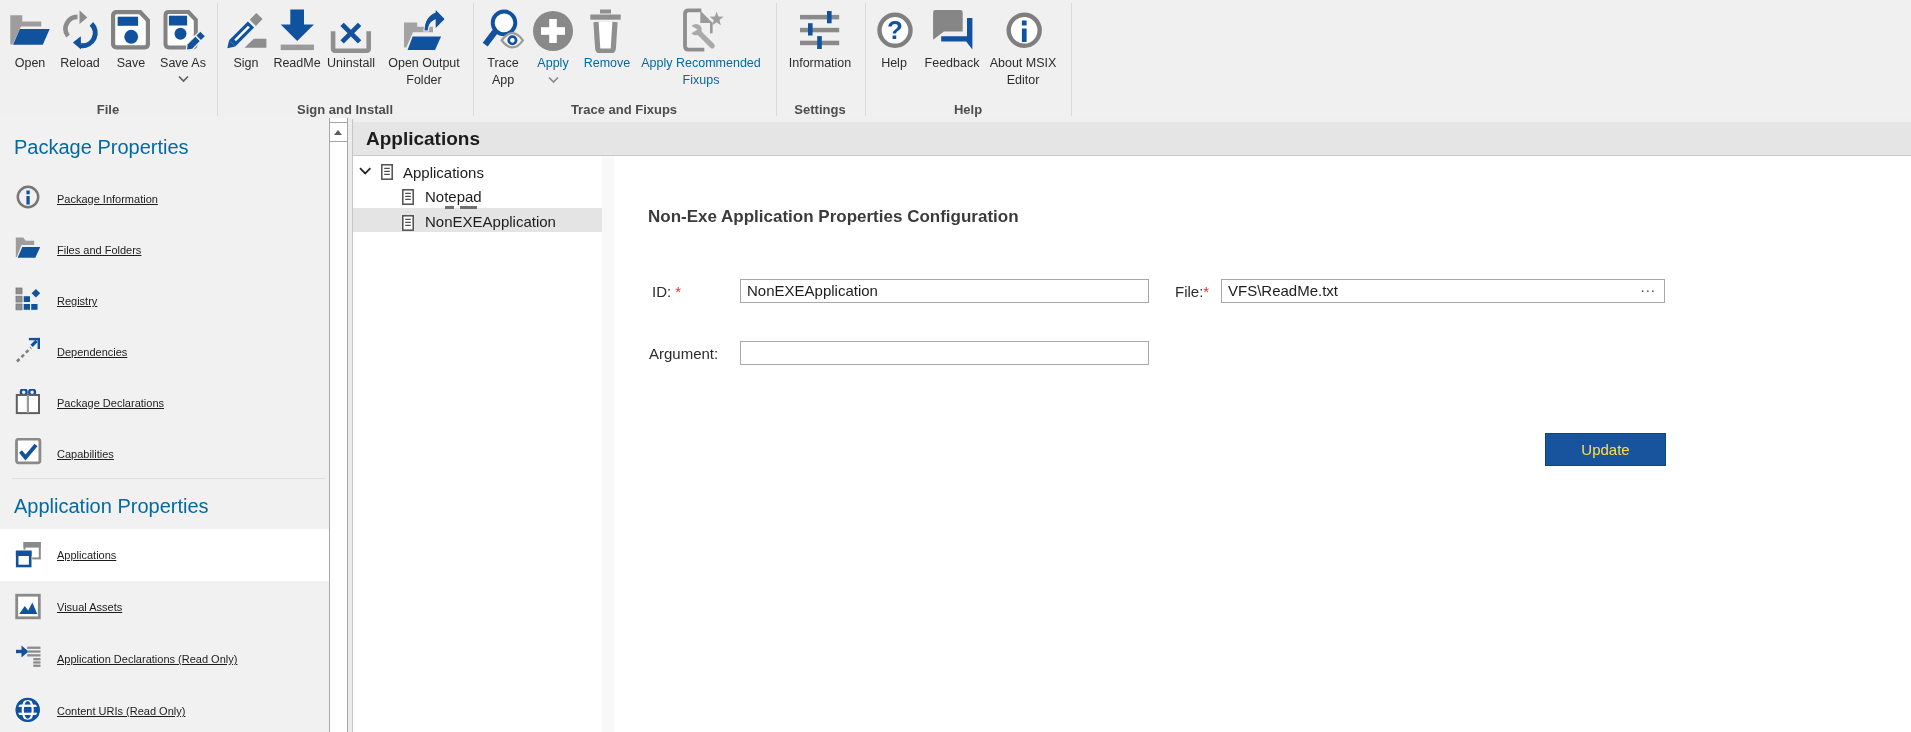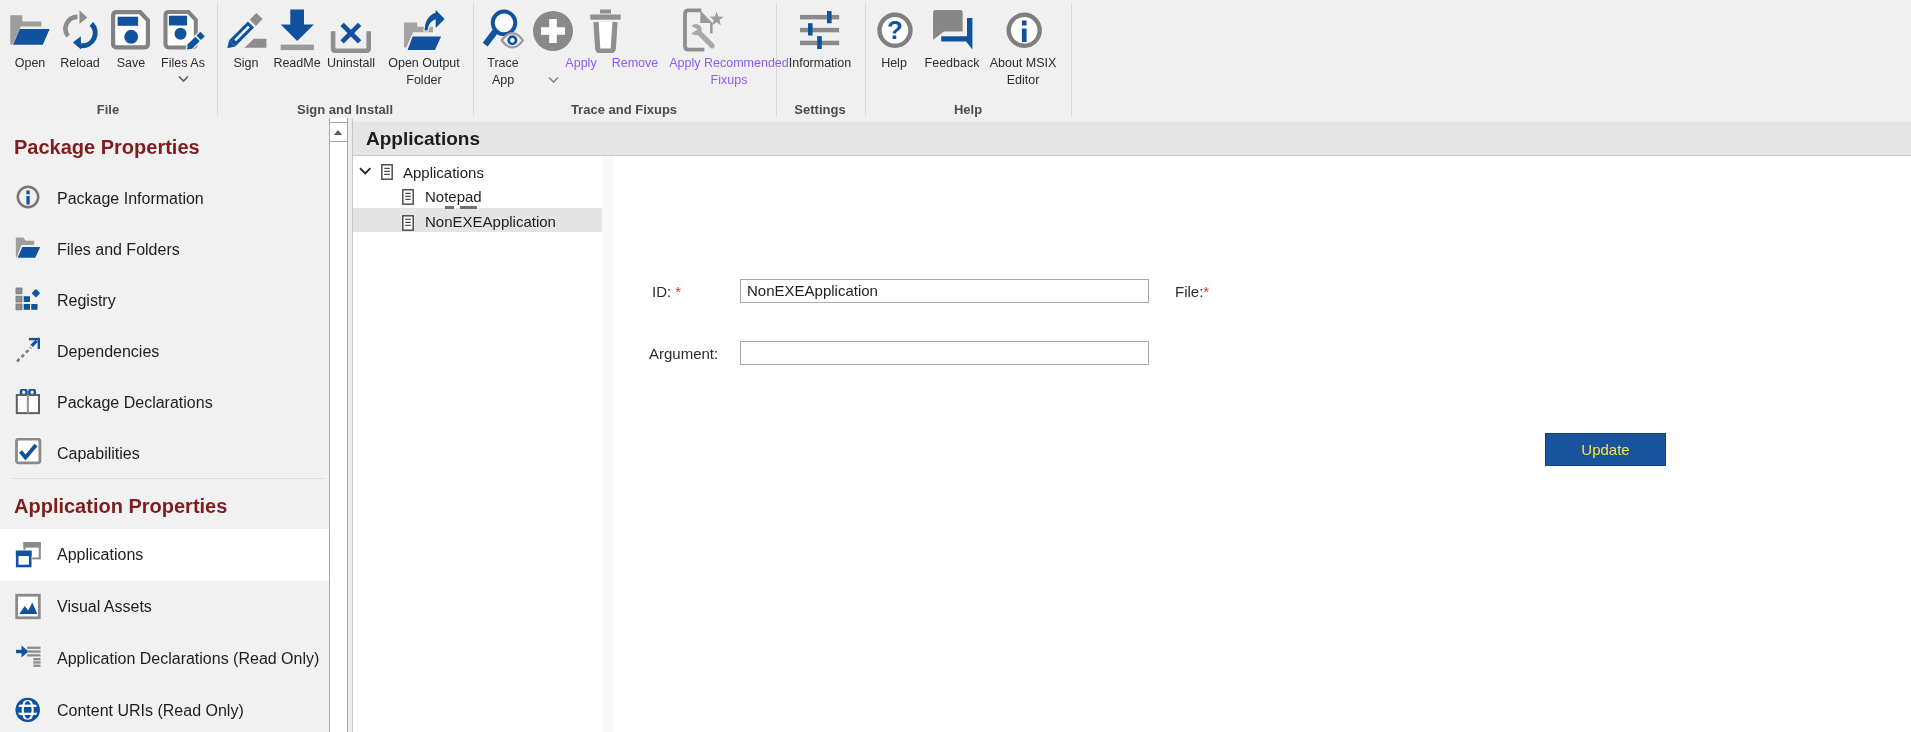--- a/index.html
+++ b/index.html
@@ -4,30 +4,30 @@
 <style>
   html,body{margin:0;padding:0;}
   body{width:1911px;height:732px;position:relative;overflow:hidden;
        font-family:"Liberation Sans",sans-serif;background:#fff;}
   .ab{position:absolute;}
   
   #ribbon{left:0;top:0;width:1911px;height:119px;background:#f0f0f0;}
   .gdiv{position:absolute;top:3px;height:113px;width:1px;background:#d9d9d9;}
   .glbl{position:absolute;top:102px;font-size:13px;color:#4d4d4d;white-space:nowrap;transform:translateX(-50%);font-weight:bold;}
   .rlbl{position:absolute;top:55px;font-size:12.5px;line-height:17px;color:#2d2d2d;text-align:center;white-space:nowrap;transform:translateX(-50%);}
-  .rlbl.dis{color:#8b5cf6;margin-left:28px;}
+  .rlbl.dis{color:#0369a1;}
   .icon{position:absolute;}
   
   #hdrstrip{left:353px;top:118px;width:1558px;height:4px;background:#efefef;z-index:6;}
   #hdrbar{left:353px;top:122px;width:1558px;height:33px;background:#e5e5e5;border-bottom:1px solid #cacaca;z-index:6;}
   #hdrbar span{position:absolute;left:13px;top:5.5px;font-size:19px;font-weight:bold;color:#1c1c1c;}
   
   #sidebar{left:0;top:118px;width:328.5px;height:614px;background:#f1f1f1;}
-  .sbhead{position:absolute;left:14px;font-size:20px;font-weight:bold;color:#7f1d1d;white-space:nowrap;}
-  .sbtext{position:absolute;left:57px;font-size:16px;color:#1d1d1d;white-space:nowrap;transform:translateY(-50%);}
+  .sbhead{position:absolute;left:14px;font-size:20px;font-weight:normal;color:#0369a1;white-space:nowrap;}
+  .sbtext{position:absolute;left:57px;font-size:11px;color:#1d1d1d;white-space:nowrap;transform:translateY(-50%);text-decoration:underline;}
   #sbsel{position:absolute;left:0;top:411px;width:328.5px;height:52px;background:#fff;}
   #sbdiv{position:absolute;left:12px;top:360px;width:314px;height:1px;background:#e0e0e0;}
   
   #sstrip{left:328.5px;top:118px;width:17px;height:614px;background:#fff;border-left:1px solid #a6a6a6;border-right:1px solid #a6a6a6;}
   #band{left:347.5px;top:118px;width:4.5px;height:614px;background:#ececec;}
   #mainbord{left:352px;top:119px;width:1px;height:613px;background:#c6c6c6;}
   #sbtn-up{position:absolute;left:0;top:4px;width:17px;height:18px;border-top:1px solid #a6a6a6;border-bottom:1px solid #a6a6a6;}
   .tri-up{position:absolute;left:4px;top:7px;width:0;height:0;border-left:4px solid transparent;border-right:4px solid transparent;border-bottom:5px solid #5c5c5c;}
   
   #main{left:353px;top:119px;width:1558px;height:613px;background:#fff;}
@@ -53,21 +53,21 @@
   <div class="gdiv" style="left:1071px"></div>
   <div class="glbl" style="left:108px">File</div>
   <div class="glbl" style="left:345px">Sign and Install</div>
   <div class="glbl" style="left:624px">Trace and Fixups</div>
   <div class="glbl" style="left:820px">Settings</div>
   <div class="glbl" style="left:968px">Help</div>
 
   <div class="rlbl" style="left:30px">Open</div>
   <div class="rlbl" style="left:80px">Reload</div>
   <div class="rlbl" style="left:131px">Save</div>
-  <div class="rlbl" style="left:183px">Files As</div>
+  <div class="rlbl" style="left:183px">Save As</div>
   <div class="rlbl" style="left:246px">Sign</div>
   <div class="rlbl" style="left:297px">ReadMe</div>
   <div class="rlbl" style="left:351px">Uninstall</div>
   <div class="rlbl" style="left:424px">Open Output<br>Folder</div>
   <div class="rlbl" style="left:503px">Trace<br>App</div>
   <div class="rlbl dis" style="left:553px">Apply</div>
   <div class="rlbl dis" style="left:607px">Remove</div>
   <div class="rlbl dis" style="left:701px">Apply Recommended<br>Fixups</div>
   <div class="rlbl" style="left:820px">Information</div>
   <div class="rlbl" style="left:894px">Help</div>
@@ -300,19 +300,21 @@
   <svg class="icon" style="left:49.3px;top:69.5px" width="12" height="16" viewBox="0 0 12 16">
     <rect x="0.8" y="0.8" width="10.4" height="14.4" stroke="#4f4f4f" stroke-width="1.5" fill="#fff"></rect>
     <path d="M3.2,4.4 H8.8 M3.2,7.4 H8.8 M3.2,10.4 H8.8" stroke="#4f4f4f" stroke-width="1.2"></path>
   </svg>
   <svg class="icon" style="left:49.3px;top:96px" width="12" height="16" viewBox="0 0 12 16">
     <rect x="0.8" y="0.8" width="10.4" height="14.4" stroke="#4f4f4f" stroke-width="1.5" fill="#fff"></rect>
     <path d="M3.2,4.4 H8.8 M3.2,7.4 H8.8 M3.2,10.4 H8.8" stroke="#4f4f4f" stroke-width="1.2"></path>
   </svg>
   <div class="ab" style="left:91.5px;top:87.3px;width:9px;height:2.5px;background:#6f6f6f;"></div>
   <div class="ab" style="left:107px;top:87.3px;width:17px;height:2.5px;background:#6f6f6f;"></div>
+  <div id="formhead">Non-Exe Application Properties Configuration</div>
   <div class="flabel" style="left:299px;top:172px">ID: <span class="star">*</span></div>
   <div class="flabel" style="left:822px;top:172px">File:<span class="star">*</span></div>
   <div class="flabel" style="left:296px;top:234px">Argument:</div>
   <div class="finput" style="left:387px;top:160px;width:395px">NonEXEApplication</div>
+  <div class="finput" style="left:868px;top:160px;width:430px">VFS\ReadMe.txt<span style="position:absolute;right:8px;top:-4px;color:#444;letter-spacing:1px;">...</span></div>
   <div class="finput" style="left:387px;top:222px;width:395px"></div>
   <div id="updbtn">Update</div>
 </div>
 
 </body></html>

